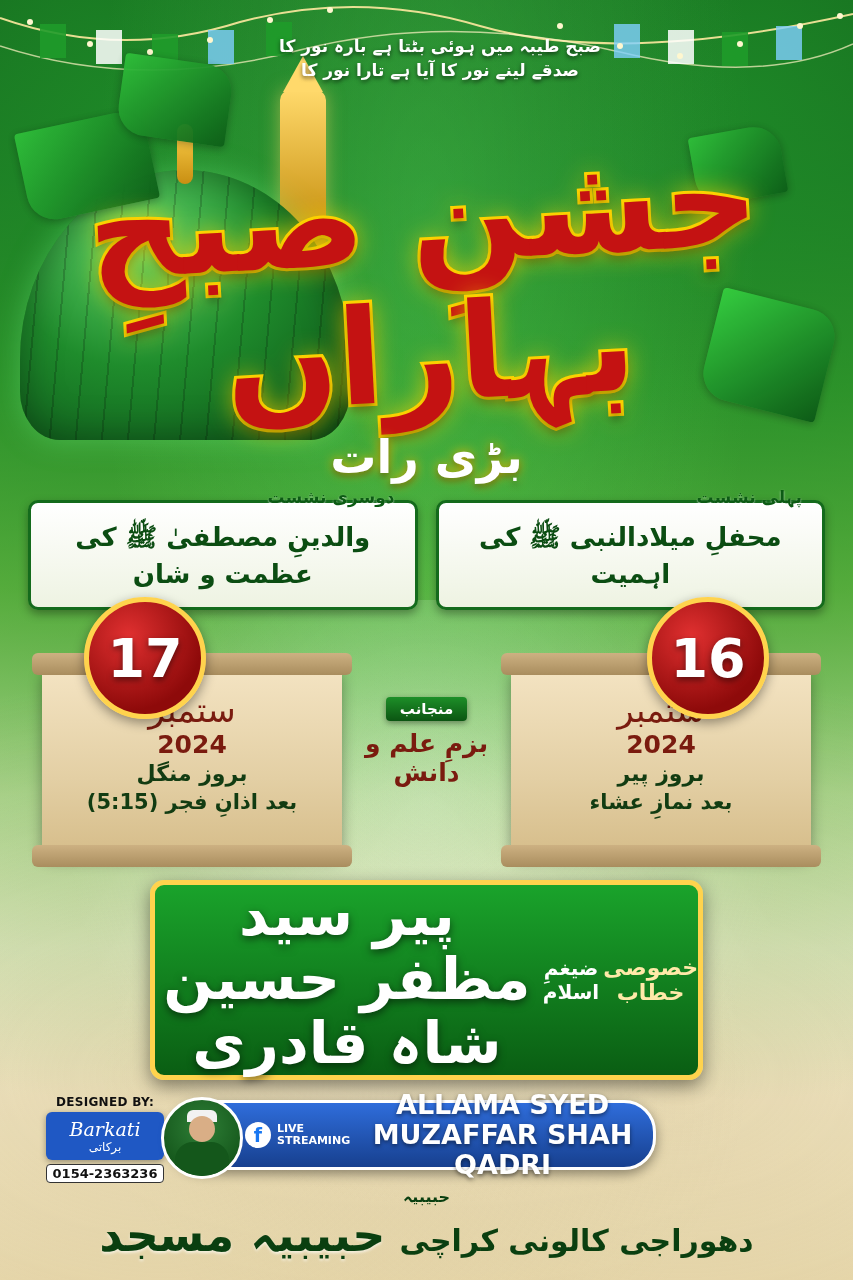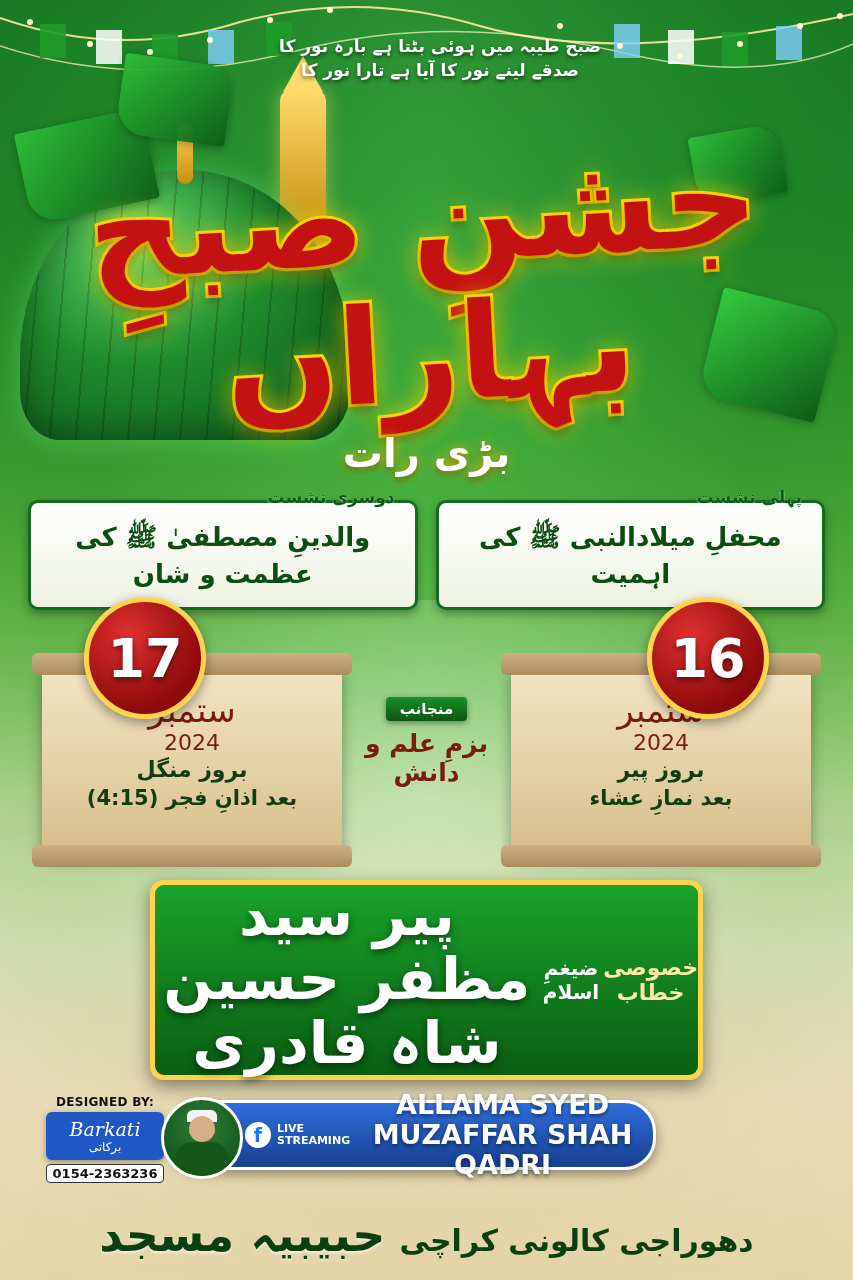--- a/index.html
+++ b/index.html
@@ -80,21 +80,21 @@
     font-size:132px;line-height:1.05;font-weight:bold;
     color:#c41212;
     -webkit-text-stroke:6px #ffd400;
     paint-order:stroke fill;
     text-shadow:0 0 26px rgba(255,214,0,.85), 0 6px 10px rgba(0,0,0,.45);
     letter-spacing:-6px;
     transform:rotate(-3deg);
   }
   .subtitle{
     position:absolute;left:0;right:0;top:430px;text-align:center;direction:rtl;
-    font-size:40px;font-weight:bold;color:#ffffff;
+    font-size:46px;font-weight:bold;color:#ffffff;
     text-shadow:0 0 12px rgba(255,200,0,.9),0 3px 6px rgba(0,0,0,.5);
   }
   
   .sessions{
     position:absolute;left:28px;right:28px;top:500px;height:110px;
     display:flex;gap:18px;flex-direction:row-reverse;
   }
   .session{
     flex:1;position:relative;border-radius:10px;
     background:linear-gradient(180deg,#ffffff,#eef3e2);
@@ -134,21 +134,21 @@
     border:5px solid #ffd34d;
     display:flex;align-items:center;justify-content:center;
     color:#fff;font-size:54px;font-weight:bold;
     text-shadow:0 3px 6px rgba(0,0,0,.5);
     box-shadow:0 4px 12px rgba(0,0,0,.4);
     z-index:3;
   }
   .badge-right{right:64px;}
   .badge-left{left:64px;}
   .scroll .d-month{font-size:34px;font-weight:normal;color:#7a1b0f;margin-top:25px;}
-  .scroll .d-year{font-size:22px;font-weight:normal;color:#7a1b0f;}
+  .scroll .d-year{font-size:25px;font-weight:bold;color:#7a1b0f;}
   .scroll .d-day{font-size:22px;font-weight:bold;color:#123c12;margin-top:2px;}
   .scroll .d-time{font-size:21px;font-weight:bold;color:#123c12;margin-top:4px;}
   .center-note{
     position:absolute;left:50%;top:72px;transform:translateX(-50%);
     width:170px;text-align:center;direction:rtl;z-index:4;
   }
   .center-note .ribbon{
     display:inline-block;background:linear-gradient(180deg,#1d8f28,#0b5512);
     color:#fff;font-size:15px;font-weight:bold;padding:3px 14px;border-radius:4px;
     box-shadow:0 2px 6px rgba(0,0,0,.4);
@@ -303,21 +303,21 @@
       <div class="d-year">2024</div>
       <div class="d-day">بروز پیر</div>
       <div class="d-time">بعد نمازِ عشاء</div>
     </div>
 
     <div class="badge badge-left">17</div>
     <div class="scroll scroll-left">
       <div class="d-month">ستمبر</div>
       <div class="d-year">2024</div>
       <div class="d-day">بروز منگل</div>
-      <div class="d-time">بعد اذانِ فجر (4:15)</div>
+      <div class="d-time">بعد اذانِ فجر (5:15)</div>
     </div>
 
     <div class="center-note">
       <div class="ribbon">منجانب</div>
       <div class="cn1">بزمِ علم و</div>
       <div class="cn2">دانش</div>
     </div>
   </div>
 
   <div class="speaker">
@@ -348,19 +348,20 @@
         <div>STREAMING</div>
       </div>
     </div>
     <div class="livename">
       <div>ALLAMA SYED</div>
       <div>MUZAFFAR SHAH QADRI</div>
     </div>
   </div>
 
   <div class="footer">
+    <div class="f-logo">حبیبیہ</div>
     <div class="fline">
       <span class="f-loc">دھوراجی کالونی کراچی</span>
       <span class="f-name">حبیبیہ مسجد</span>
     </div>
   </div>
 
 </div>
 
 </body></html>

